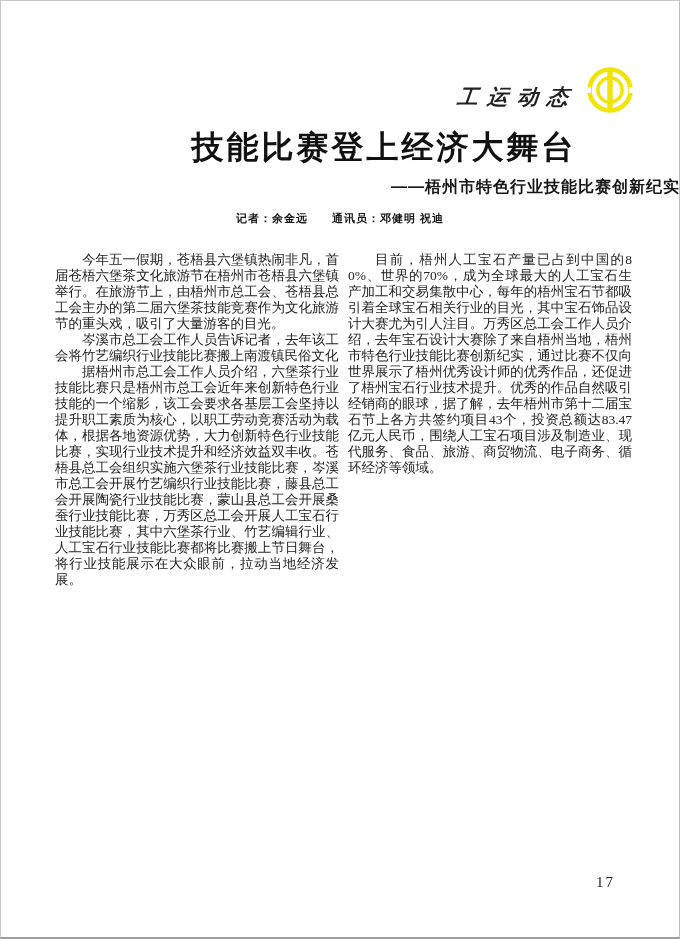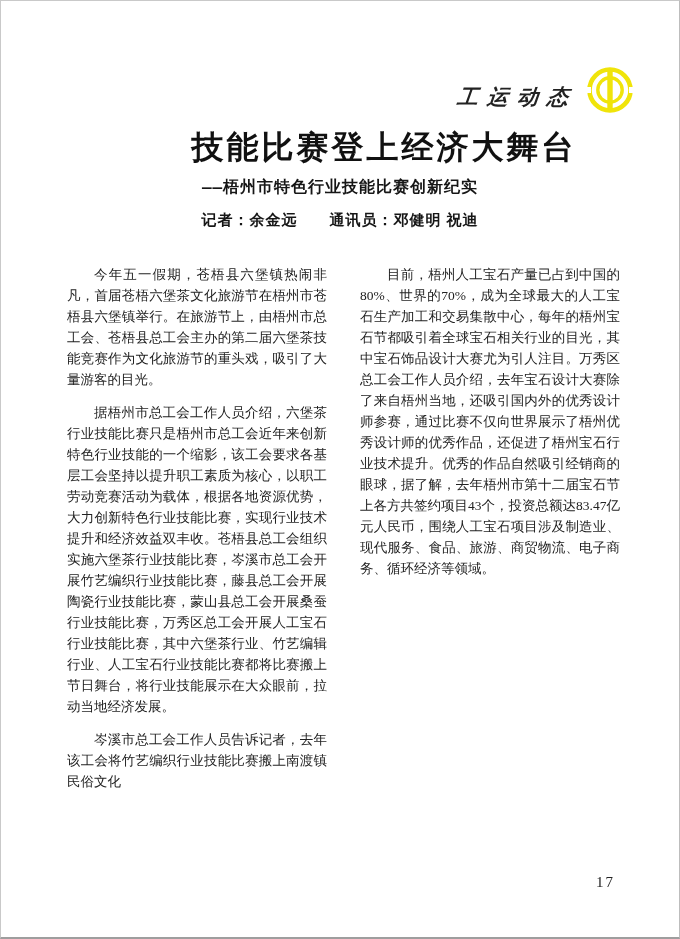--- a/index.html
+++ b/index.html
@@ -27,37 +27,37 @@
   .union-logo{width:48px;height:48px;display:block;}
   .article-title{
     position:absolute;top:126px;left:0;width:100%;
     text-align:center;font-weight:700;font-size:32px;
     letter-spacing:3px;color:#111;
     font-family:"Liberation Serif","DejaVu Serif",serif;
     padding-left:44px;
   }
   .article-subtitle{
     position:absolute;top:177px;left:0;width:100%;
-    text-align:center;font-weight:700;font-size:16px;
+    text-align:right;font-weight:700;font-size:16px;
     letter-spacing:1px;color:#161616;
-    font-family:Liberation Mono, monospace;
+    font-family:Liberation Sans, sans-serif;
   }
   .article-byline{
     position:absolute;top:211px;left:0;width:100%;
-    text-align:center;font-weight:700;font-size:15px;
+    text-align:center;font-weight:700;font-size:11px;
     letter-spacing:1px;color:#161616;
     font-family:"Liberation Sans","DejaVu Sans",sans-serif;
   }
   .columns{
     position:absolute;top:252px;left:55px;width:577px;
     display:flex;gap:9px;
   }
   .col{flex:1 1 0;min-width:0;}
   .para{
-    margin:12px;font-size:13.5px;line-height:21px;
+    margin:0;font-size:13.5px;line-height:16px;
     text-align:justify;text-justify:inter-ideograph;
     color:#222;word-break:break-all;
   }
   .para.indent{text-indent:2em;}
   .credit{float:right;}
   .page-number{
     position:absolute;top:874px;left:596px;
     font-size:15px;letter-spacing:2px;color:#222;
     font-family:"Liberation Serif","DejaVu Serif",serif;
   }
@@ -82,21 +82,21 @@
   </span>
 </div>
 
 <div class="article-title">技能比赛登上经济大舞台</div>
 <div class="article-subtitle">——梧州市特色行业技能比赛创新纪实</div>
 <div class="article-byline">记者：余金远　　通讯员：邓健明 祝迪</div>
 
 <div class="columns">
   <div class="col">
       <p class="para indent">今年五一假期，苍梧县六堡镇热闹非凡，首届苍梧六堡茶文化旅游节在梧州市苍梧县六堡镇举行。在旅游节上，由梧州市总工会、苍梧县总工会主办的第二届六堡茶技能竞赛作为文化旅游节的重头戏，吸引了大量游客的目光。</p>
+      <p class="para indent">岑溪市总工会工作人员告诉记者，去年该工会将竹艺编织行业技能比赛搬上南渡镇民俗文化</p>
       <p class="para indent">据梧州市总工会工作人员介绍，六堡茶行业技能比赛只是梧州市总工会近年来创新特色行业技能的一个缩影，该工会要求各基层工会坚持以提升职工素质为核心，以职工劳动竞赛活动为载体，根据各地资源优势，大力创新特色行业技能比赛，实现行业技术提升和经济效益双丰收。苍梧县总工会组织实施六堡茶行业技能比赛，岑溪市总工会开展竹艺编织行业技能比赛，藤县总工会开展陶瓷行业技能比赛，蒙山县总工会开展桑蚕行业技能比赛，万秀区总工会开展人工宝石行业技能比赛，其中六堡茶行业、竹艺编辑行业、人工宝石行业技能比赛都将比赛搬上节日舞台，将行业技能展示在大众眼前，拉动当地经济发展。</p>
-      <p class="para indent">岑溪市总工会工作人员告诉记者，去年该工会将竹艺编织行业技能比赛搬上南渡镇民俗文化</p>
     </div>
   <div class="col">
-      <p class="para indent">目前，梧州人工宝石产量已占到中国的80%、世界的70%，成为全球最大的人工宝石生产加工和交易集散中心，每年的梧州宝石节都吸引着全球宝石相关行业的目光，其中宝石饰品设计大赛尤为引人注目。万秀区总工会工作人员介绍，去年宝石设计大赛除了来自梧州当地，还吸引国内外的优秀设计师参赛，通过比赛不仅向世界展示了梧州优秀设计师的优秀作品，还促进了梧州宝石行业技术提升。优秀的作品自然吸引经销商的眼球，据了解，去年梧州市第十二届宝石节上各方共签约项目43个，投资总额达83.47亿元人民币，围绕人工宝石项目涉及制造业、现代服务、食品、旅游、商贸物流、电子商务、循环经济等领域。</p>
+      <p class="para indent">目前，梧州人工宝石产量已占到中国的80%、世界的70%，成为全球最大的人工宝石生产加工和交易集散中心，每年的梧州宝石节都吸引着全球宝石相关行业的目光，其中宝石饰品设计大赛尤为引人注目。万秀区总工会工作人员介绍，去年宝石设计大赛除了来自梧州当地，梧州市特色行业技能比赛创新纪实，通过比赛不仅向世界展示了梧州优秀设计师的优秀作品，还促进了梧州宝石行业技术提升。优秀的作品自然吸引经销商的眼球，据了解，去年梧州市第十二届宝石节上各方共签约项目43个，投资总额达83.47亿元人民币，围绕人工宝石项目涉及制造业、现代服务、食品、旅游、商贸物流、电子商务、循环经济等领域。</p>
     </div>
 </div>
 
 <div class="page-number">17</div>
 
 </body></html>

